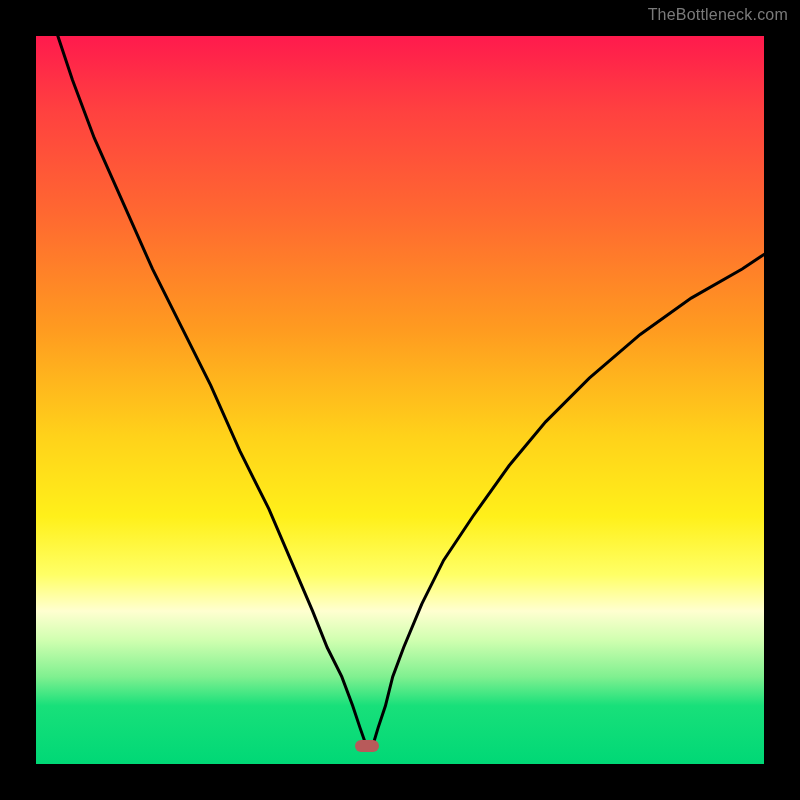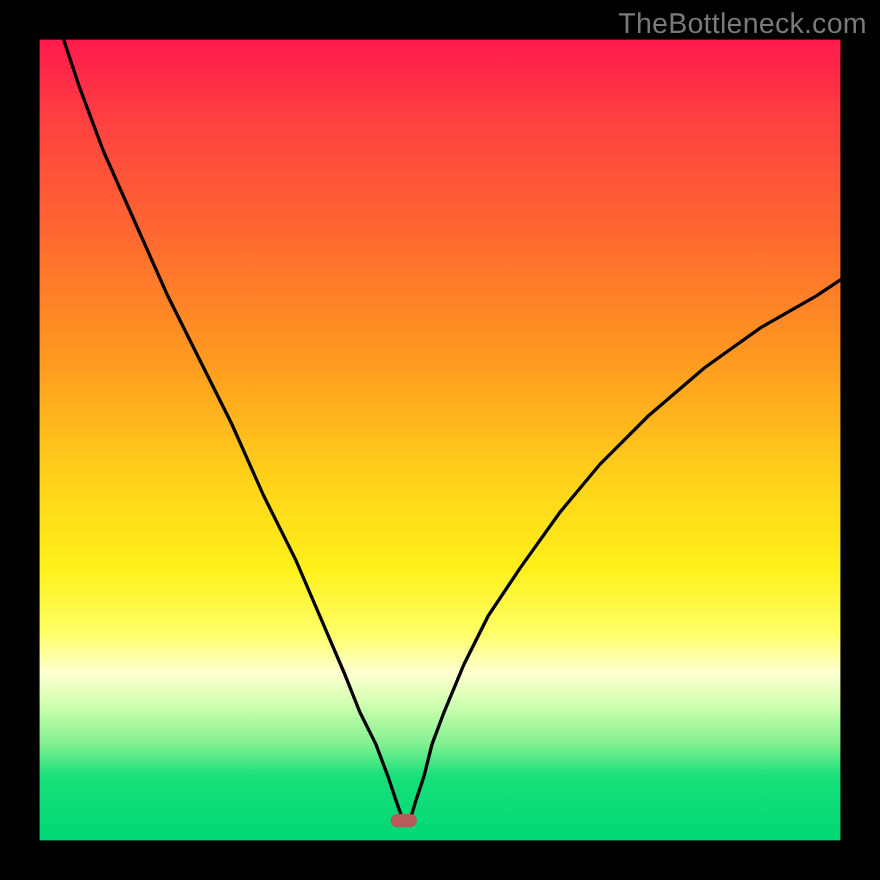--- a/index.html
+++ b/index.html
@@ -39,21 +39,21 @@
       #80f090 88%,
       #18e07a 92%,
       #00d876 100%
     );
   }
   .watermark {
     position: absolute;
     top: 6px;
     right: 12px;
     color: #7a7a7a;
-    font-size: 26px;
+    font-size: 16px;
     font-weight: 500;
     letter-spacing: 0.2px;
   }
   svg.curve {
     position: absolute;
     left: 0;
     top: 0;
     width: 728px;
     height: 728px;
     overflow: visible;

